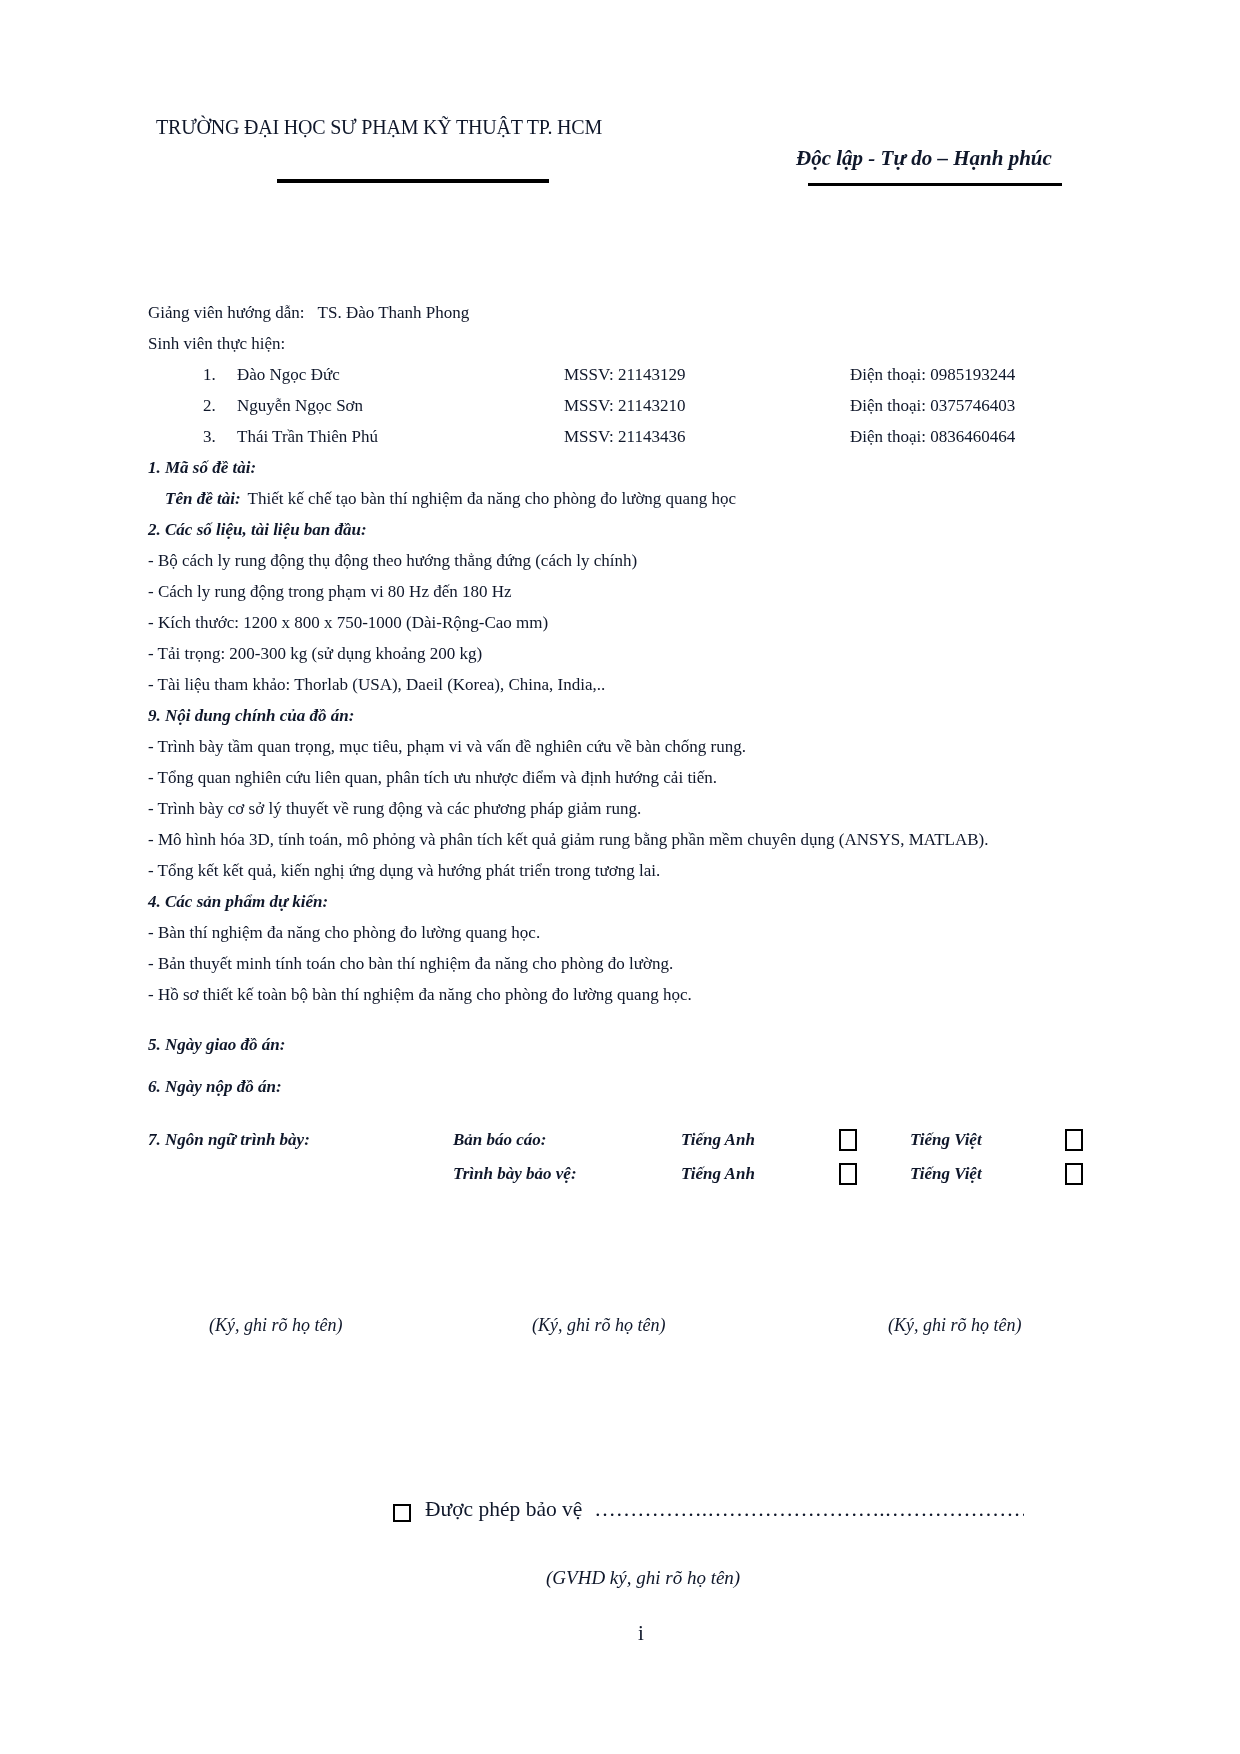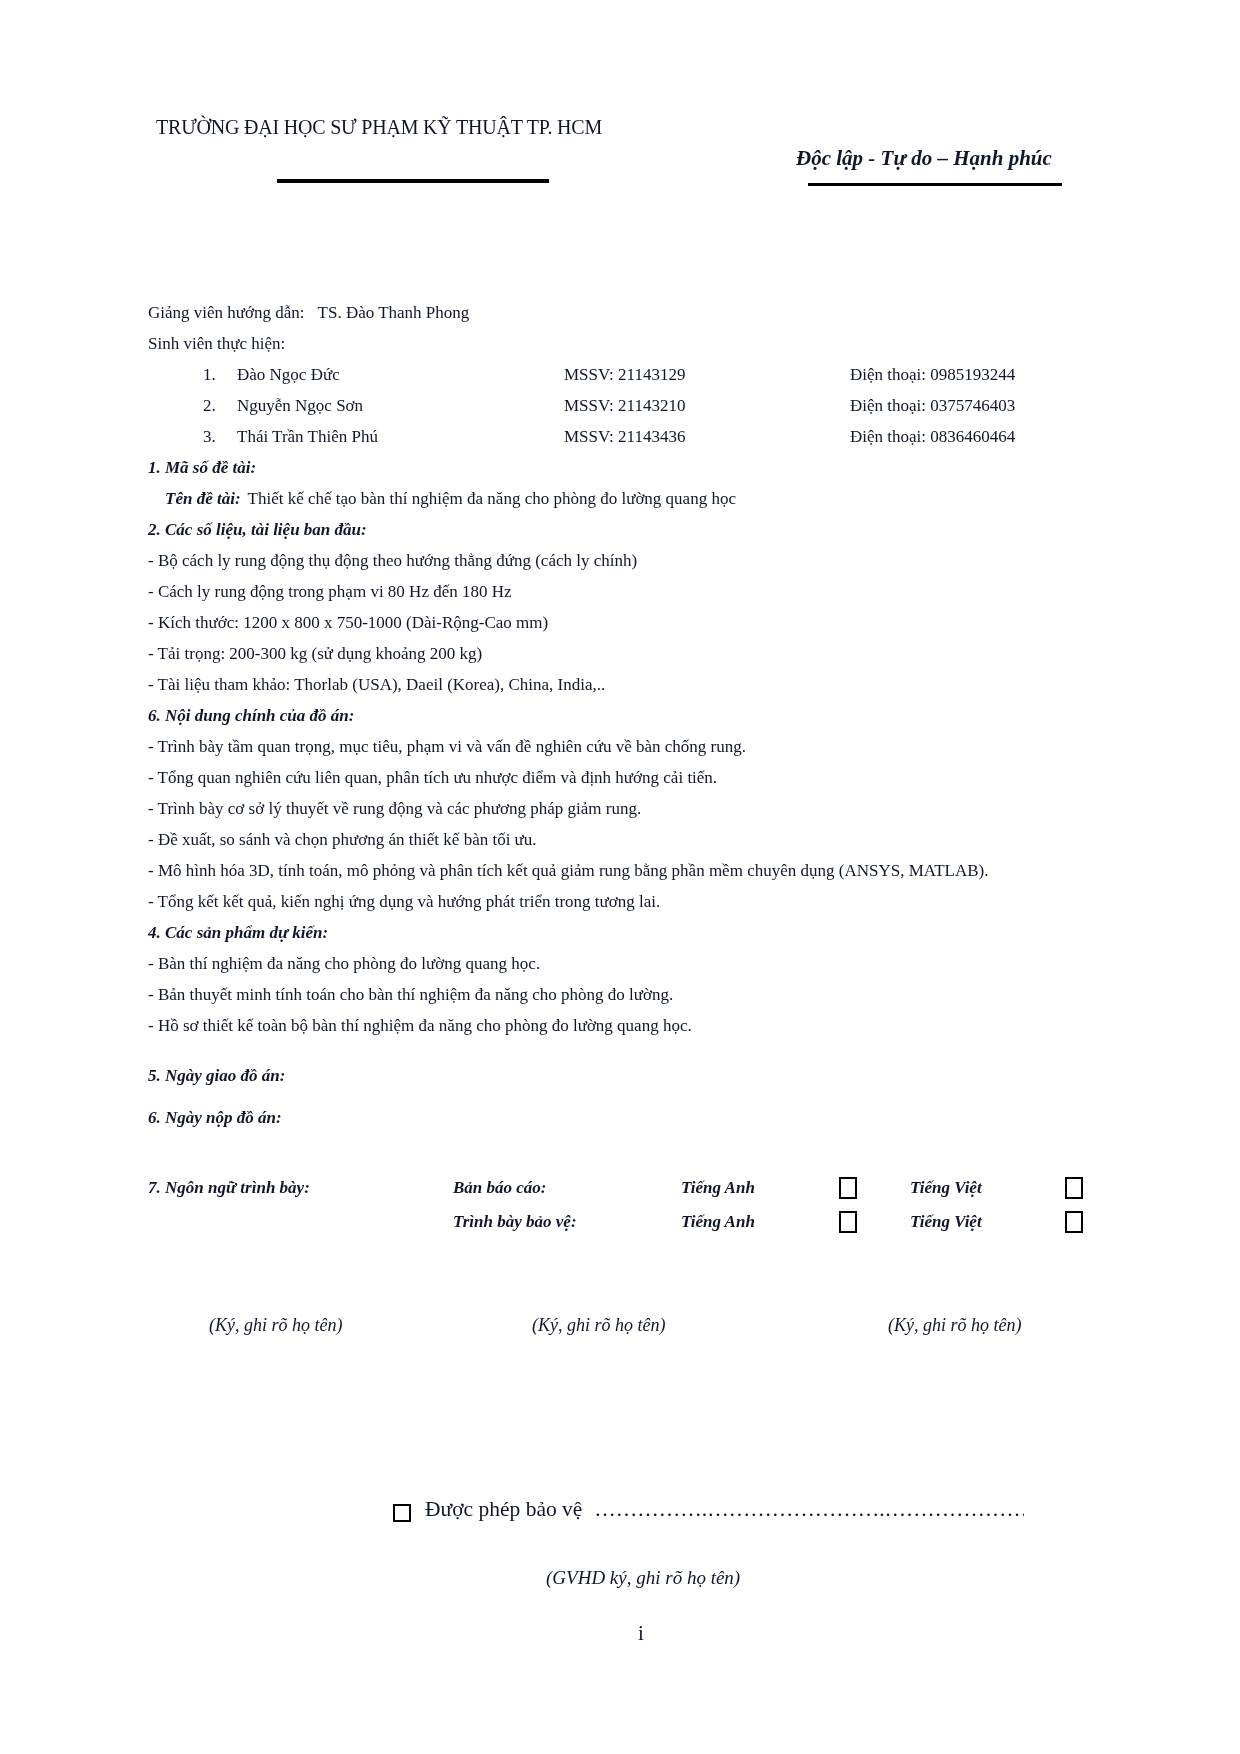--- a/index.html
+++ b/index.html
@@ -37,21 +37,21 @@
   .student-row{display:flex;}
   .st-no{margin-left:55px;width:34px;}
   .st-name{width:327px;}
   .st-mssv{width:286px;}
   .st-phone{flex:1;}
   .hd{font-weight:bold;font-style:italic;}
   .title-line{padding-left:17px;}
   .title-text{margin-left:7px;}
   .mt-s5{margin-top:19px;}
   .mt-s6{margin-top:11px;}
-  .mt-s7{margin-top:38px;}
+  .mt-s7{margin-top:21px;}
   .lang-row{display:flex;line-height:34px;align-items:center;}
   .lang-col1{width:305px;}
   .lang-col2{width:228px;}
   .lang-col3{width:158px;}
   .lang-col4{width:155px;margin-left:53px;}
   .cbx{
     display:inline-block;width:14px;height:18px;
     border:2.5px solid #000;flex:0 0 auto;
   }
   
@@ -122,25 +122,24 @@
       <span class="hd">Tên đề tài:</span><span class="title-text">Thiết kế chế tạo bàn thí nghiệm đa năng cho phòng đo lường quang học</span>
     </div>
 
     <div class="line hd">2. Các số liệu, tài liệu ban đầu:</div>
     <div class="line">- Bộ cách ly rung động thụ động theo hướng thẳng đứng (cách ly chính)</div>
     <div class="line">- Cách ly rung động trong phạm vi 80 Hz đến 180 Hz</div>
     <div class="line">- Kích thước: 1200 x 800 x 750-1000 (Dài-Rộng-Cao mm)</div>
     <div class="line">- Tải trọng: 200-300 kg (sử dụng khoảng 200 kg)</div>
     <div class="line">- Tài liệu tham khảo: Thorlab (USA), Daeil (Korea), China, India,..</div>
 
-    <div class="line hd">6. Nội dung chính của đồ án:</div>
+    <div class="line hd">9. Nội dung chính của đồ án:</div>
     <div class="line">- Trình bày tầm quan trọng, mục tiêu, phạm vi và vấn đề nghiên cứu về bàn chống rung.</div>
     <div class="line">- Tổng quan nghiên cứu liên quan, phân tích ưu nhược điểm và định hướng cải tiến.</div>
     <div class="line">- Trình bày cơ sở lý thuyết về rung động và các phương pháp giảm rung.</div>
-    <div class="line">- Đề xuất, so sánh và chọn phương án thiết kế bàn tối ưu.</div>
     <div class="line">- Mô hình hóa 3D, tính toán, mô phỏng và phân tích kết quả giảm rung bằng phần mềm chuyên dụng (ANSYS, MATLAB).</div>
     <div class="line">- Tổng kết kết quả, kiến nghị ứng dụng và hướng phát triển trong tương lai.</div>
 
     <div class="line hd">4. Các sản phẩm dự kiến:</div>
     <div class="line">- Bàn thí nghiệm đa năng cho phòng đo lường quang học.</div>
     <div class="line">- Bản thuyết minh tính toán cho bàn thí nghiệm đa năng cho phòng đo lường.</div>
     <div class="line">- Hồ sơ thiết kế toàn bộ bàn thí nghiệm đa năng cho phòng đo lường quang học.</div>
 
     <div class="line hd mt-s5">5. Ngày giao đồ án:</div>
     <div class="line hd mt-s6">6. Ngày nộp đồ án:</div>

